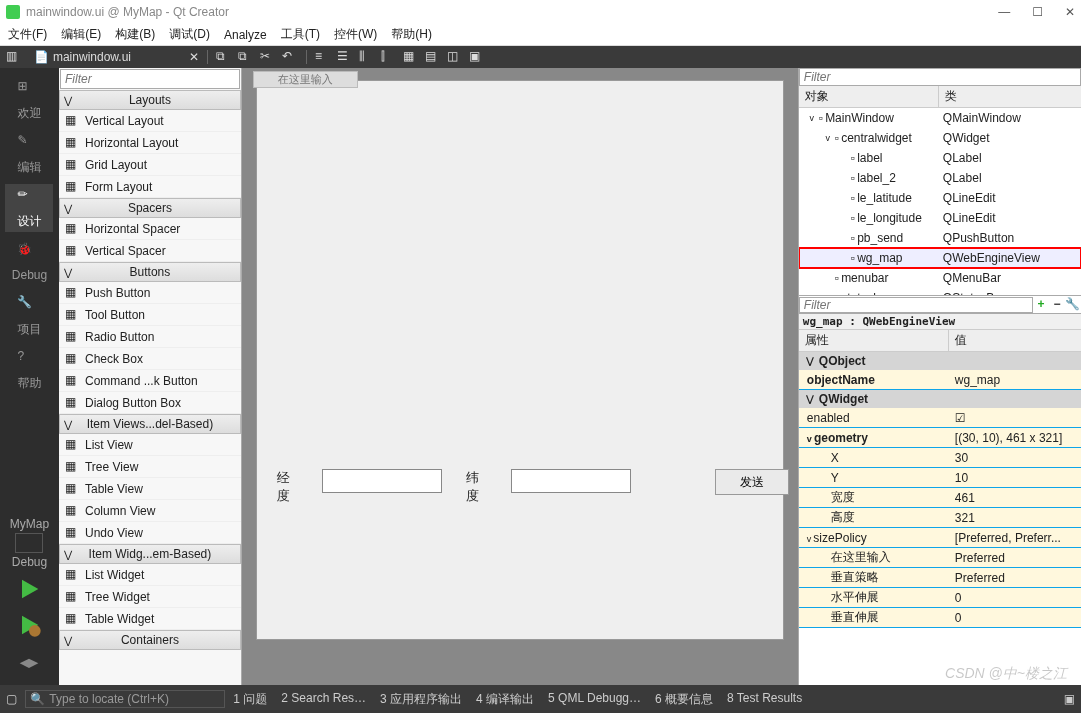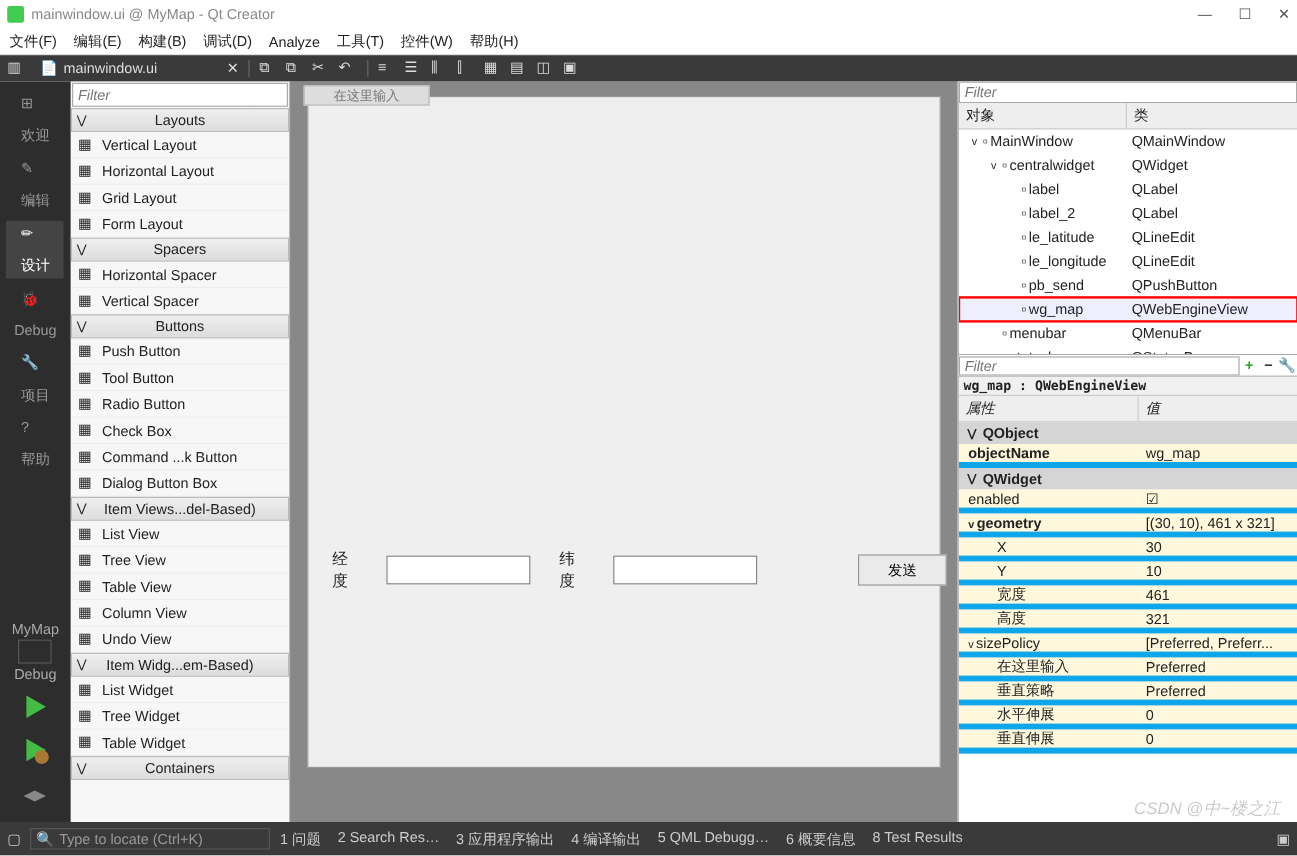--- a/index.html
+++ b/index.html
@@ -27,21 +27,21 @@
 .wb-cat { background:linear-gradient(#eee,#ddd); border:1px solid #bbb; height:20px; display:flex; align-items:center; justify-content:center; font-size:12px; position:relative; }
 .wb-cat .chev { position:absolute; left:4px; font-size:10px; }
 .wb-item { height:22px; display:flex; align-items:center; padding-left:6px; gap:4px; border-bottom:1px solid #eee; }
 .wb-item .wi-ico { width:16px; height:16px; display:inline-block; }
 .canvas-area { flex:1; background:#666; display:flex; flex-direction:column; }
 .canvas-scroll { flex:1; background:#888; padding:12px 14px; overflow:auto; }
 .form-bg { width:528px; height:560px; background:#efefef; border:1px solid #999; position:relative; background-image:radial-gradient(#bbb 0.5px, transparent 0.5px); background-size:8px 8px; }
 .form-title-tab { position:absolute; top:-10px; left:-4px; background:#ddd; padding:0 24px; font-size:11px; color:#777; border:1px solid #bbb; }
 .sel-widget { position:absolute; left:30px; top:10px; width:461px; height:321px; background:#f0f0f0; outline:2px solid red; display:flex; align-items:center; justify-content:center; color:#d04040; font-size:15px; }
 .handle { position:absolute; width:7px; height:7px; background:#2362b7; }
-.bottom-inputs { position:absolute; left:20px; top:376px; display:flex; align-items:center; gap:24px; }
+.bottom-inputs { position:absolute; left:20px; top:388px; display:flex; align-items:flex-start; gap:24px; }
 .bottom-inputs label { font-size:13px; }
 .bottom-inputs input { width:120px; height:24px; border:1px solid #888; background:#fff; }
 .bottom-inputs button { width:90px; height:26px; background:#eaeaea; border:1px solid #999; margin-left:60px; }
 .right-pane { width:288px; background:#fff; display:flex; flex-direction:column; border-left:1px solid #aaa; }
 .obj-filter { height:18px; border:1px solid #aaa; font-style:italic; color:#888; padding:0 4px; background:#fff; }
 .obj-tree { height:210px; overflow:auto; border-bottom:1px solid #aaa; }
 .obj-head { display:flex; background:#eee; border-bottom:1px solid #ccc; }
 .obj-head div:first-child { width:140px; padding:2px 6px; border-right:1px solid #ccc; }
 .obj-head div:last-child { flex:1; padding:2px 6px; }
 .obj-row { display:flex; height:20px; align-items:center; }
@@ -50,24 +50,24 @@
 .obj-row.sel { outline:2px solid red; outline-offset:-1px; background:#eef; }
 .exp { width:10px; text-align:center; font-size:9px; cursor:pointer; }
 .prop-filter-row { display:flex; align-items:center; height:18px; background:#fff; border-bottom:1px solid #aaa; }
 .prop-filter-row input { flex:1; border:1px solid #aaa; font-style:italic; color:#888; height:16px; padding:0 4px; }
 .prop-filter-row .pf-btn { width:16px; height:16px; text-align:center; font-weight:bold; cursor:pointer; }
 .plus { color:#2a2; }
 .minus { color:#333; }
 .prop-context { height:16px; font-family:monospace; font-size:11px; padding:1px 4px; background:#f0f0f0; border-bottom:1px solid #ccc;font-weight:bold; }
 .prop-table { flex:1; overflow:auto; font-size:12px; }
 .prop-head { display:flex; background:#eee; border-bottom:1px solid #ccc; }
-.prop-head div { padding:2px 6px;font-style:italic; }
+.prop-head div { padding:2px 6px; }
 .prop-head div:first-child { width:150px; border-right:1px solid #ccc; }
 .prop-cat { background:#d5d5d5; font-weight:bold; padding:2px 6px; display:flex; align-items:center; gap:4px; }
-.prop-row { display:flex; height:20px; align-items:center; background:#fff8dd; border-bottom:5px solid #0ea5e9; }
+.prop-row { display:flex; height:20px; align-items:center; background:#fff8dd; border-bottom:1px solid #0ea5e9; }
 .prop-row .pc1 { width:150px; padding-left:8px; }
 .prop-row .pc2 { flex:1; padding-left:6px; }
 .prop-row.bold .pc1 { font-weight:bold; }
 .prop-row .exp { margin-right:2px; }
 .statusbar { position:absolute; bottom:0; left:0; right:0; height:28px; background:#3a3a3a; color:#ccc; display:flex; align-items:center; padding:0 6px; gap:8px; font-size:11px; }
 .statusbar .sb-search { flex:0 0 200px; display:flex; align-items:center; gap:4px; border:1px solid #555; padding:1px 4px; color:#999; }
 .statusbar .sb-item { white-space:nowrap; }
 .watermark { position:absolute; right:14px; bottom:30px; color:rgba(0,0,0,0.22); font-size:14px; font-style:italic; }
 svg { display:block; }
 </style>

